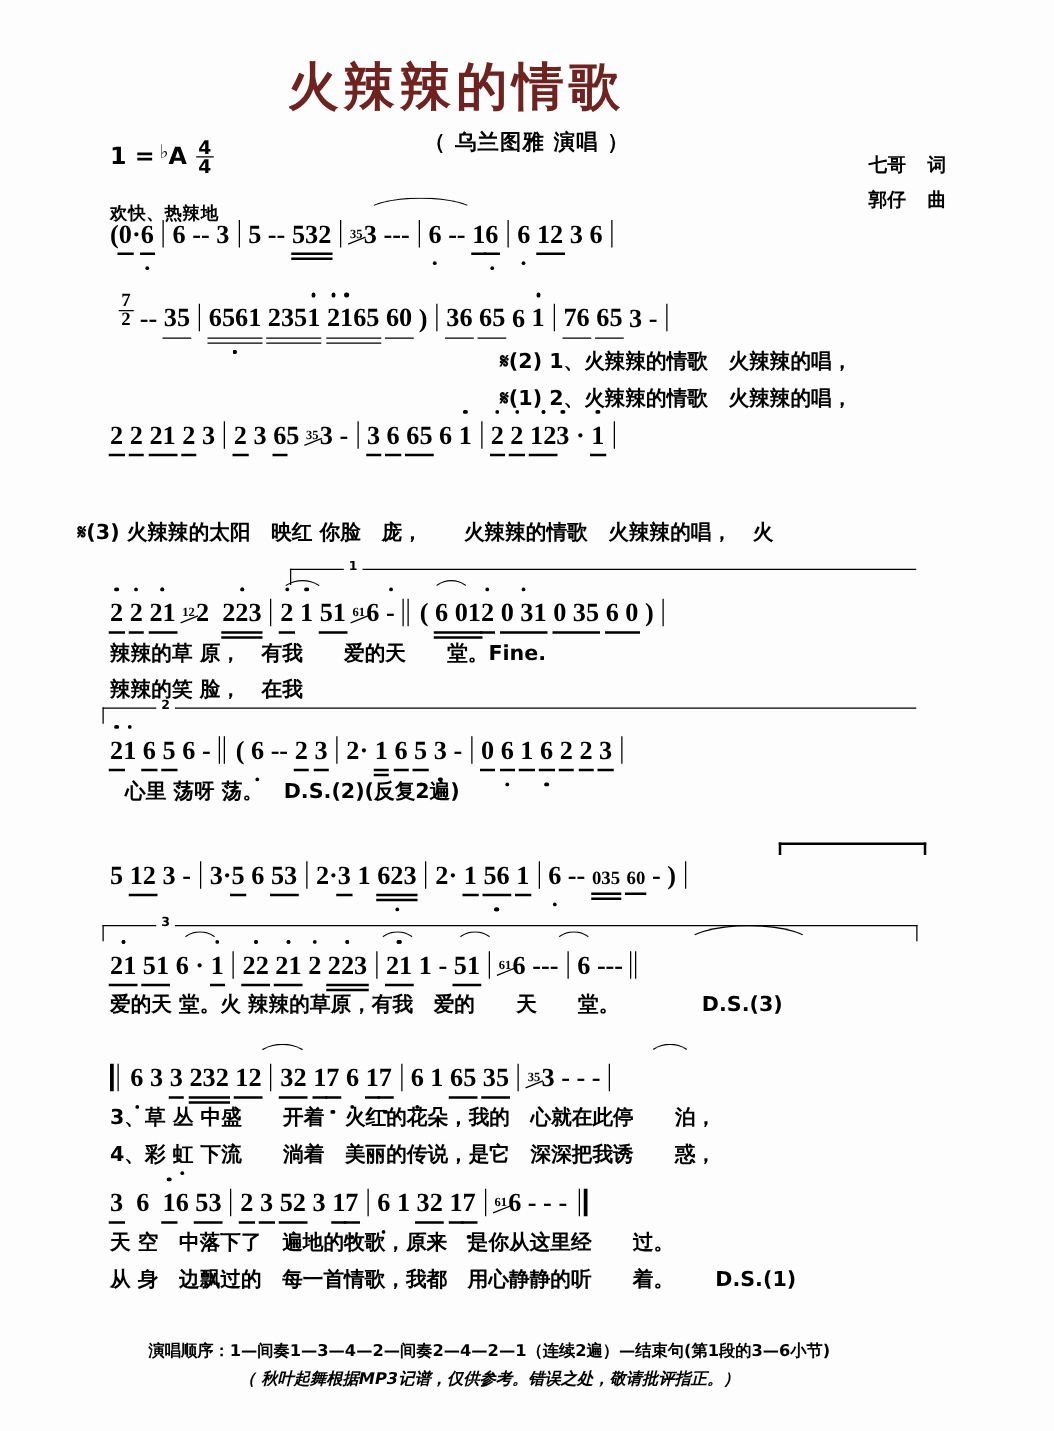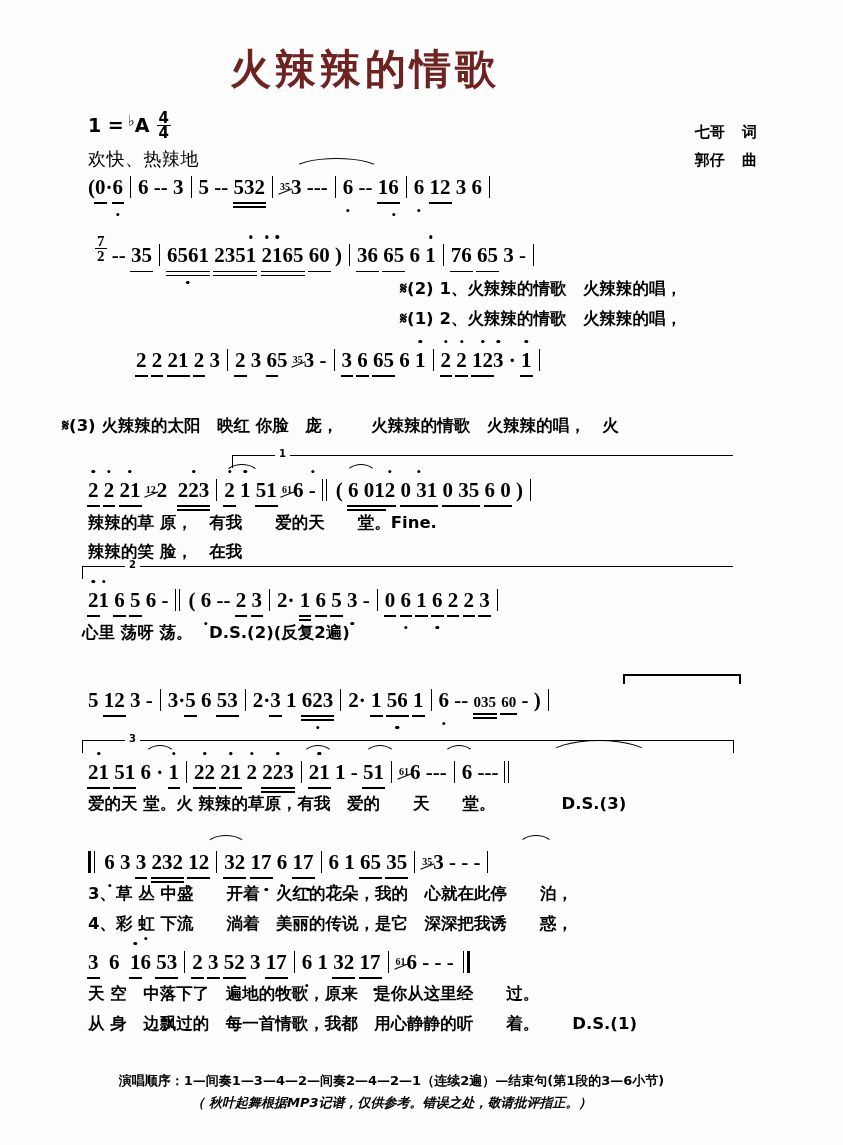--- a/index.html
+++ b/index.html
@@ -28,21 +28,21 @@
     position:absolute;left:0;top:102px;width:843px;
     text-align:center;font-size:17px;font-weight:bold;letter-spacing:1px;
   }
   .keyblock{position:absolute;left:88px;top:110px;}
   .keyline{font-size:19px;font-weight:bold;display:flex;align-items:center;}
   .flat{font-size:15px;vertical-align:top;position:relative;top:-4px;}
   .meter{display:inline-block;text-align:center;line-height:0.95;margin-left:7px;
          font-size:15px;font-weight:bold;position:relative;top:1px;}
   .meter .num{display:block;border-bottom:1.6px solid #000;padding:0 2px;}
   .meter .den{display:block;padding:0 2px;}
-  .mood{font-size:18px;font-weight:normal;margin-top:7px;letter-spacing:0.5px;}
+  .mood{font-size:14px;font-weight:bold;margin-top:22px;letter-spacing:0.5px;}
   .credits{position:absolute;right:86px;top:118px;text-align:left;
            font-size:15px;font-weight:bold;line-height:28px;}
   .credits .c-name{display:inline-block;width:42px;}
 
   
   .row{position:absolute;}
   .nt{
     font-family:Liberation Serif, serif;
     font-size:21px;font-weight:bold;white-space:pre;
     letter-spacing:0px;
@@ -99,20 +99,21 @@
   
   .foot{position:absolute;left:0;width:783px;text-align:center;
         font-size:13px;font-weight:bold;letter-spacing:0px;}
 </style>
 </head>
 <body>
 
 <div class="page">
 
   <div class="title">火辣辣的情歌</div>
+  <div class="singer">（ 乌兰图雅 演唱 ）</div>
 
   <div class="keyblock">
     <div class="keyline">
       <span>1 =</span>
       <span class="flat" style="margin-left:4px;">♭</span>
       <span>A</span>
       <span class="meter">
         <span class="num">4</span>
         <span class="den">4</span>
       </span>
@@ -140,21 +141,21 @@
     <div class="nt"><span class="meter" style="top:-1px;"><span class="num">7</span><span class="den">2</span></span> -- <span class="n u1">35</span><span class="bar"></span><span class="n u2">6<i class="dot-lo-u"></i>5<i class="dot-lo-u"></i>6<i class="dot-lo-u"></i>1</span> <span class="n u2">235<span style="position:relative">1<i class="dot-hi"></i></span></span> <span class="n u2"><span style="position:relative">2<i class="dot-hi"></i></span><span style="position:relative">1<i class="dot-hi"></i></span>65</span> <span class="n u1">60</span> )<span class="bar"></span><span class="n u1">36</span> <span class="n u1">65</span> 6 <span class="n">1<i class="dot-hi"></i></span><span class="bar"></span><span class="n u1">76</span> <span class="n u1">65</span> 3 -<span class="bar"></span></div>
   </div>
 
   <div class="row" style="left:400px;top:278px;">
     <div class="lyr">𝄋(2) 1、火辣辣的情歌　火辣辣的唱，</div>
   </div>
   <div class="row" style="left:400px;top:308px;">
     <div class="lyr">𝄋(1) 2、火辣辣的情歌　火辣辣的唱，</div>
   </div>
 
-  <div class="row" style="left:88px;top:348px;margin-left:48px;">
+  <div class="row" style="left:88px;top:336px;">
     <div class="nt"><span class="n u1">2</span> <span class="n u1">2</span> <span class="n u1">21</span> <span class="n u1">2</span> 3<span class="bar"></span><span class="n u1">2</span> 3 <span class="n u1">6</span>5 <span class="grace"><span>35</span></span>3 -<span class="bar"></span><span class="n u1">3</span> <span class="n u1">6</span> <span class="n u1">65</span> 6 <span class="n">1<i class="dot-hi"></i></span><span class="bar"></span><span class="n u1">2<i class="dot-hi"></i></span> <span class="n u1">2<i class="dot-hi"></i></span> <span class="n u1">1<i class="dot-hi"></i>2<i class="dot-hi"></i></span><span class="n">3<i class="dot-hi"></i></span> · <span class="n u1">1<i class="dot-hi"></i></span><span class="bar"></span></div>
   </div>
   <div class="row" style="left:62px;top:415px;">
     <div class="lyr">𝄋(3) 火辣辣的太阳　映红 你脸　庞，　　火辣辣的情歌　火辣辣的唱，　火</div>
   </div>
 
   <div class="row" style="left:88px;top:478px;">
     <div class="nt"><span class="n u1">2<i class="dot-hi"></i></span> <span class="n u1">2<i class="dot-hi"></i></span> <span class="n u1">2<i class="dot-hi"></i>1<i class="dot-hi"></i></span> <span class="grace"><span>12</span></span>2<i class="dot-hi"></i>  <span class="n u2">2<i class="dot-hi"></i>2<i class="dot-hi"></i>3</span><span class="bar"></span><span class="n u1">2<i class="dot-hi"></i></span> <span class="n">1<i class="dot-hi"></i></span> <span class="n u1">51</span> <span class="grace"><span>61</span></span>6 -<span class="dbar"><i></i><i></i></span>( <span class="n u2">6 01</span><span class="n u1">2<i class="dot-hi"></i></span> <span class="n u1">0 3<i class="dot-hi"></i>1</span> <span class="n u1">0 35</span> <span class="n u1">6 0</span> )<span class="bar"></span></div>
     <div class="slur" style="left:136px;top:-14px;width:34px;"></div>
     <div class="slur" style="left:257px;top:-14px;width:30px;"></div>
@@ -168,21 +169,21 @@
   <div class="row" style="left:88px;top:541px;">
     <div class="lyr">辣辣的笑 脸，　在我</div>
   </div>
 
   <div class="row" style="left:88px;top:588px;">
     <div class="nt"><span class="n u1">2<i class="dot-hi"></i></span><span class="n">1<i class="dot-hi"></i></span> <span class="n u1">6</span> <span class="n u1">5</span> 6 -<span class="dbar"><i></i><i></i></span>( <span class="n">6<i class="dot-lo"></i></span> -- <span class="n u1">2</span> <span class="n u1">3</span><span class="bar"></span><span class="n">2</span>· <span class="n u2">1</span> <span class="n u1">6<i class="dot-lo-u"></i></span> <span class="n u1">5<i class="dot-lo-u"></i></span> <span class="n">3<i class="dot-lo"></i></span> -<span class="bar"></span><span class="n u1">0</span> <span class="n u1">6<i class="dot-lo-u"></i></span> <span class="n u1">1</span> <span class="n u1">6<i class="dot-lo-u"></i></span> <span class="n u1">2</span> <span class="n u1">2</span> <span class="n u1">3</span><span class="bar"></span></div>
   </div>
   <div class="volta noR" style="left:82px;top:566px;width:650px;">
     <span class="vnL">2</span>
   </div>
-  <div class="row" style="left:82px;top:622px;text-align:center;">
+  <div class="row" style="left:100px;top:622px;text-align:center;">
     <div class="lyr">心里 荡呀 荡。　D.S.(2)(反复2遍)</div>
   </div>
 
   <div class="row" style="left:88px;top:688px;">
     <div class="nt">5 <span class="n u1">12</span> 3 -<span class="bar"></span>3·<span class="n u1">5</span> 6 <span class="n u1">53</span><span class="bar"></span>2·<span class="n u1">3</span> 1 <span class="n u2">6<i class="dot-lo-u"></i>23</span><span class="bar"></span>2· <span class="n u1">1</span> <span class="n u1">5<i class="dot-lo-u"></i>6<i class="dot-lo-u"></i></span> <span class="n u1">1</span><span class="bar"></span><span class="n">6<i class="dot-lo"></i></span> -- <span class="n u2" style="font-size:15px;">035</span> <span class="n u1" style="font-size:15px;">60</span> - )<span class="bar"></span></div>
     <div class="beamline" style="left:535px;top:-14px;width:118px;"></div>
     <div class="beamline" style="left:535px;top:-14px;width:2px;height:10px;"></div>
     <div class="beamline" style="left:651px;top:-14px;width:2px;height:10px;"></div>
   </div>
   <div class="row" style="left:640px;top:670px;"></div>

